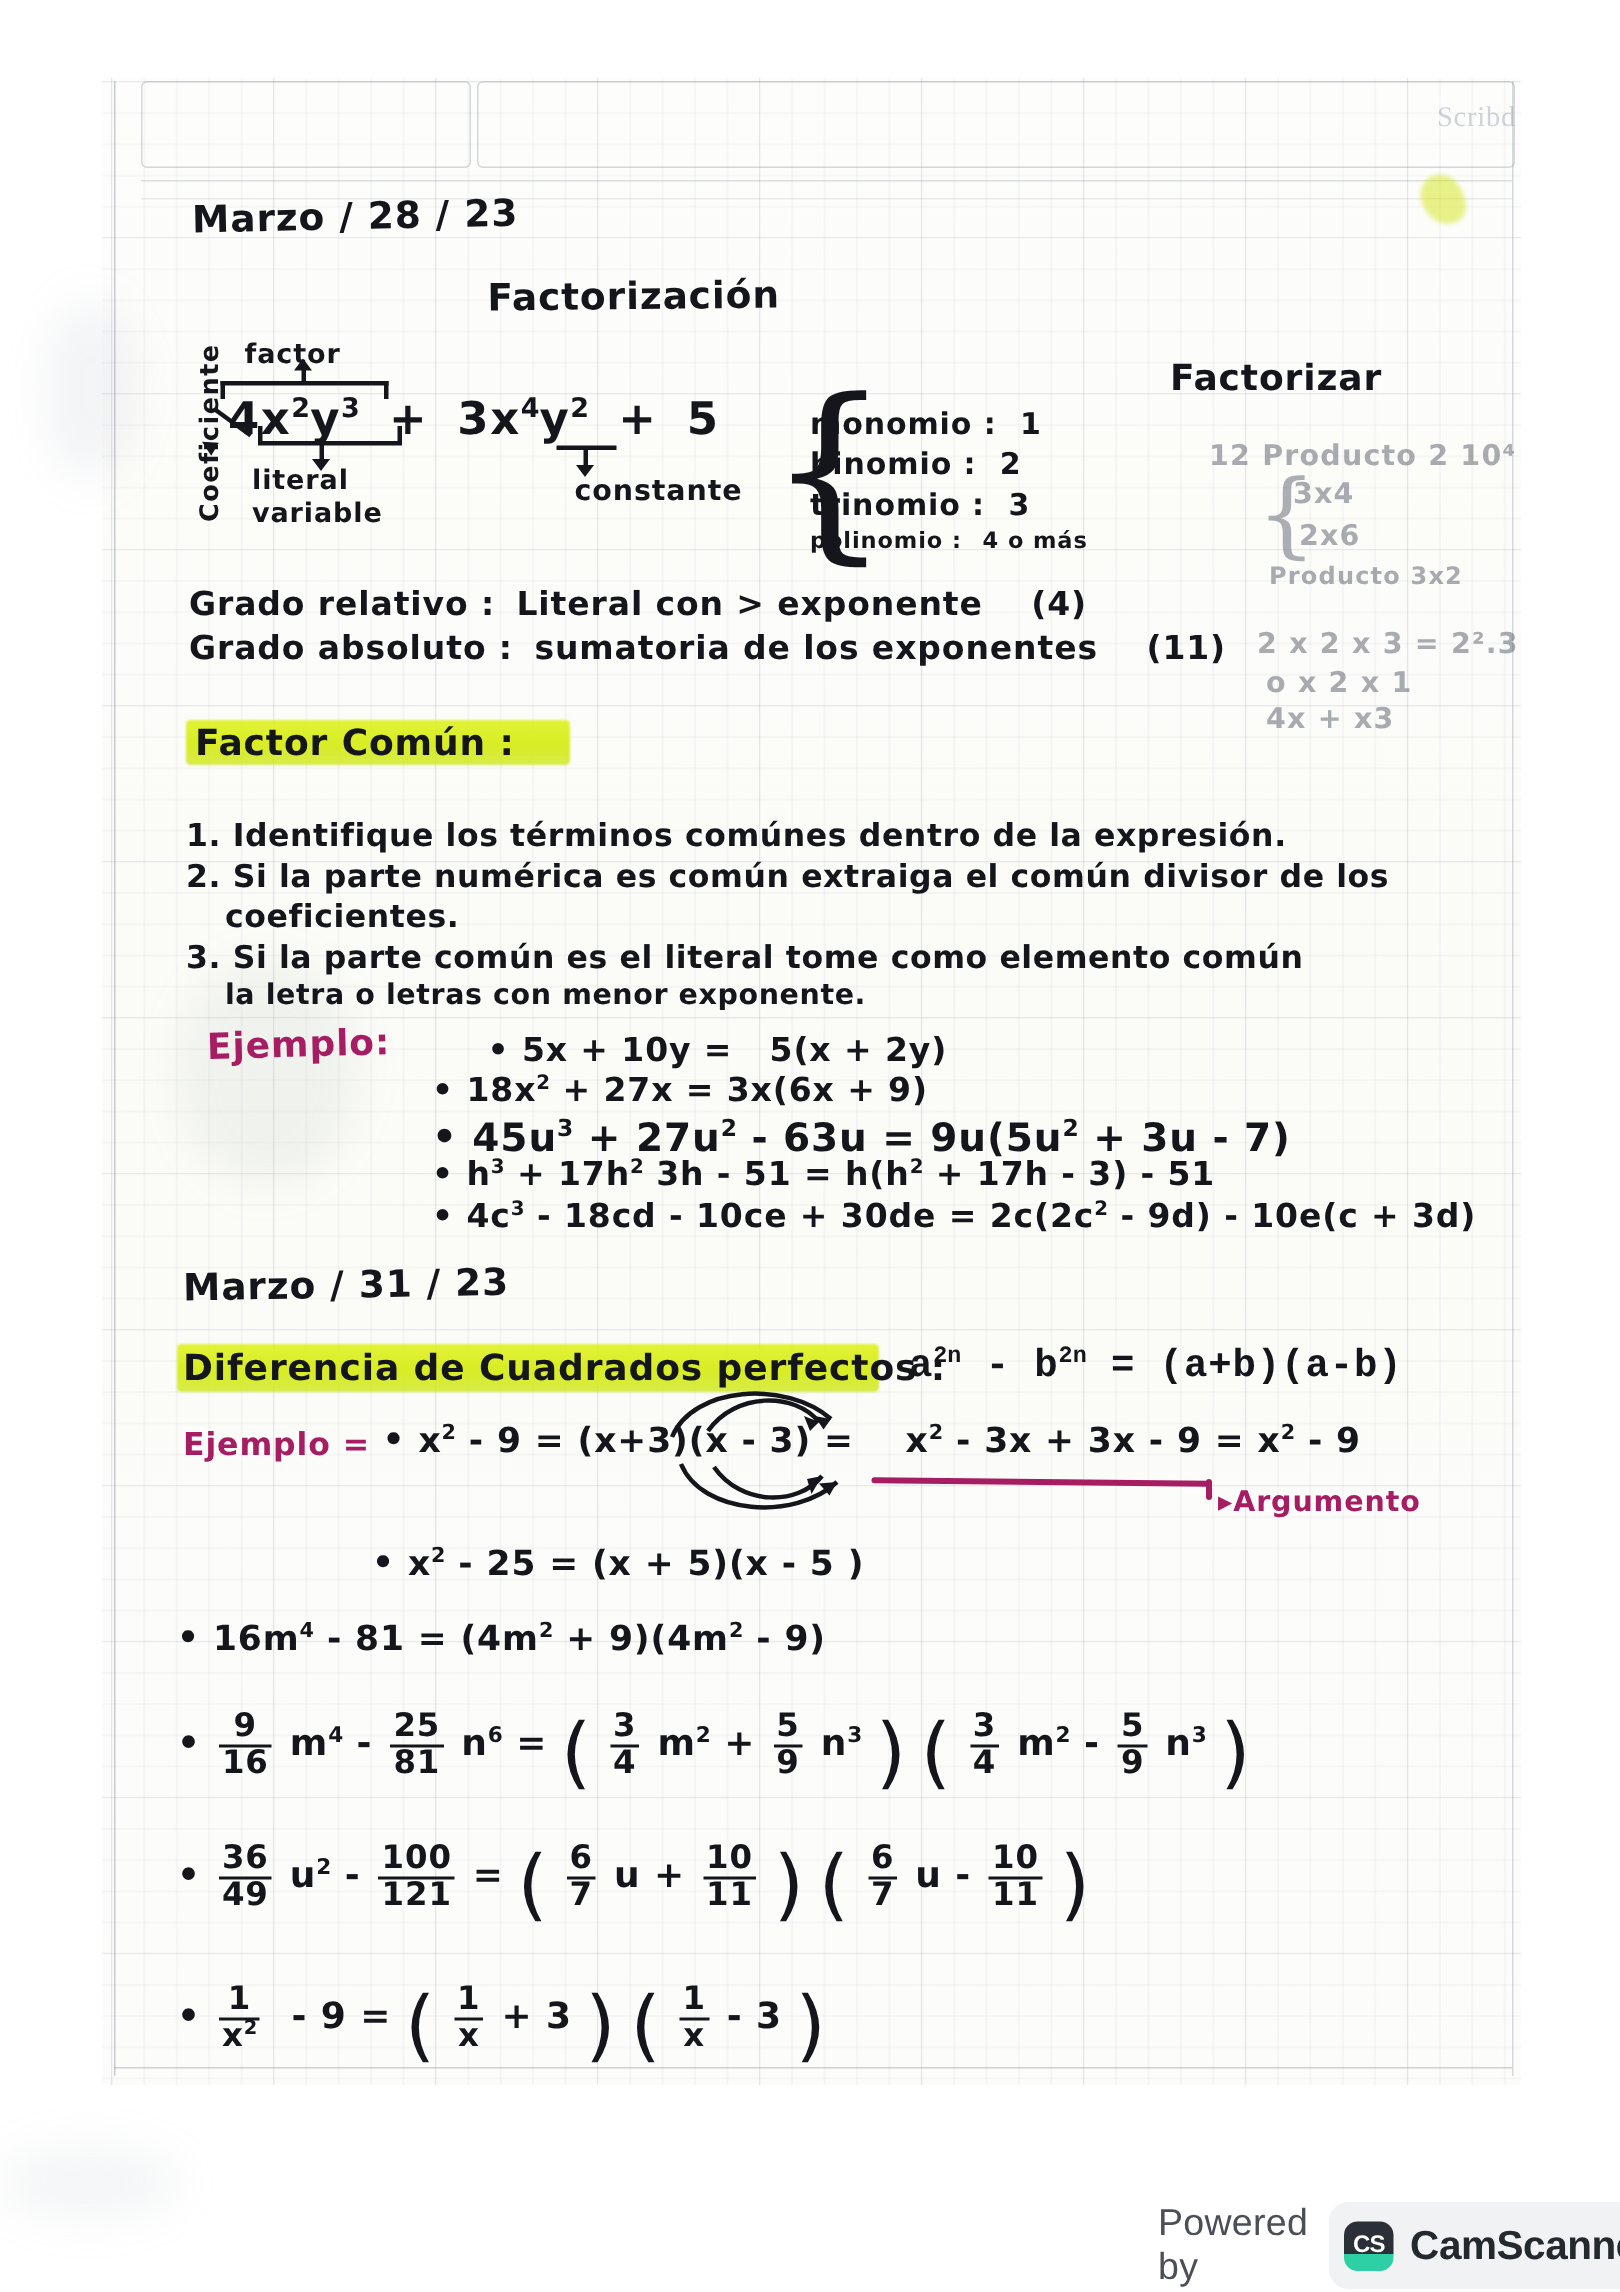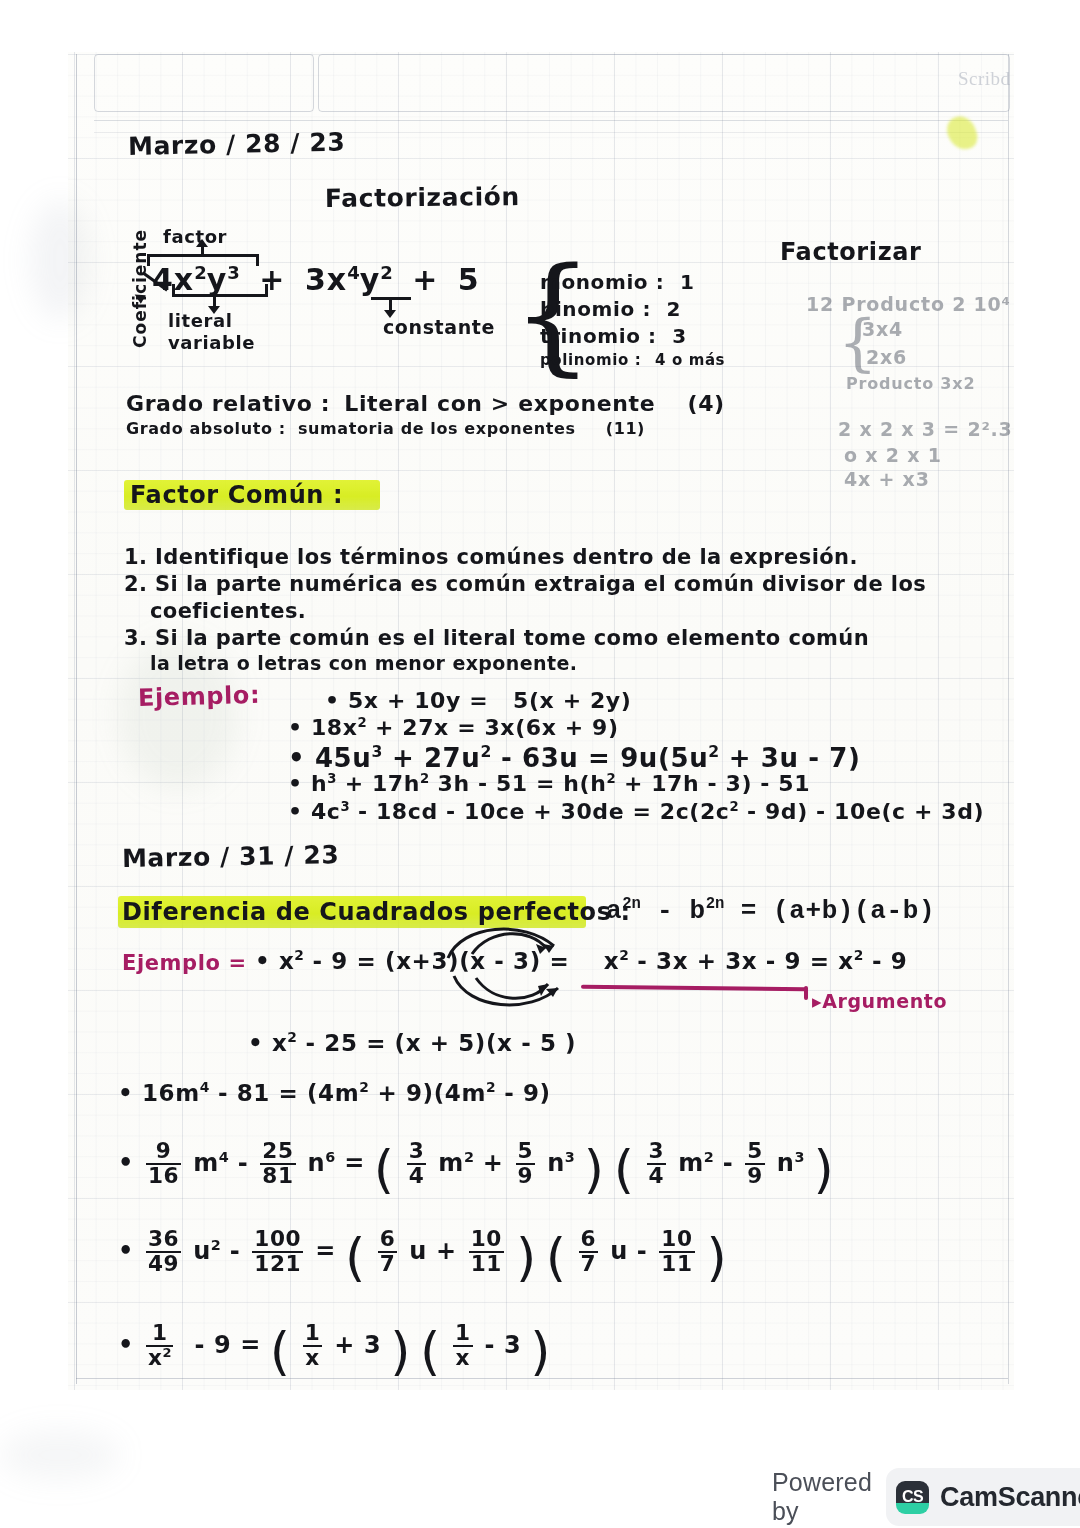--- a/index.html
+++ b/index.html
@@ -325,21 +325,21 @@
   <div class="hw pencil" style="left:838px;top:420px;font-size:19px;">2 x 2 x 3 = 2².3</div>
   <div class="hw pencil" style="left:844px;top:446px;font-size:19px;">o x 2 x 1</div>
   <div class="hw pencil" style="left:844px;top:470px;font-size:19px;">4x + x3</div>
 
   <div class="hw" style="left:126px;top:392px;font-size:22px;">
     <span>Grado relativo</span>
     <span>:</span>
     <span style="padding-left:6px;">Literal con &gt; exponente</span>
     <span style="padding-left:24px;">(4)</span>
   </div>
-  <div class="hw" style="left:126px;top:421px;font-size:16px;">
+  <div class="hw" style="left:126px;top:421px;font-size:22px;">
     <span>Grado absoluto</span>
     <span>:</span>
     <span style="padding-left:6px;">sumatoria de los exponentes</span>
     <span style="padding-left:24px;">(11)</span>
   </div>
 
   <div class="hl" style="left:124px;top:480px;width:256px;height:30px;"></div>
   <div class="hw" style="left:130px;top:483px;font-size:24px;">Factor    Común :</div>
 
   <div class="hw thin" style="left:124px;top:546px;font-size:21px;letter-spacing:0.4px;">1. Identifique los términos comúnes dentro de la expresión.</div>

